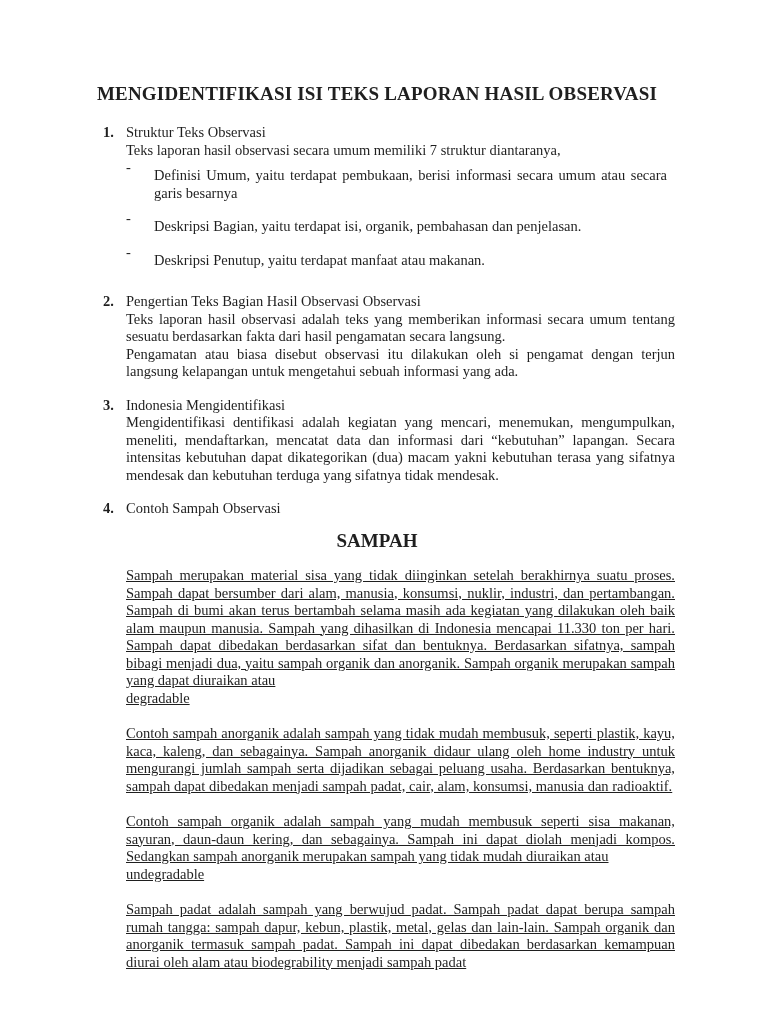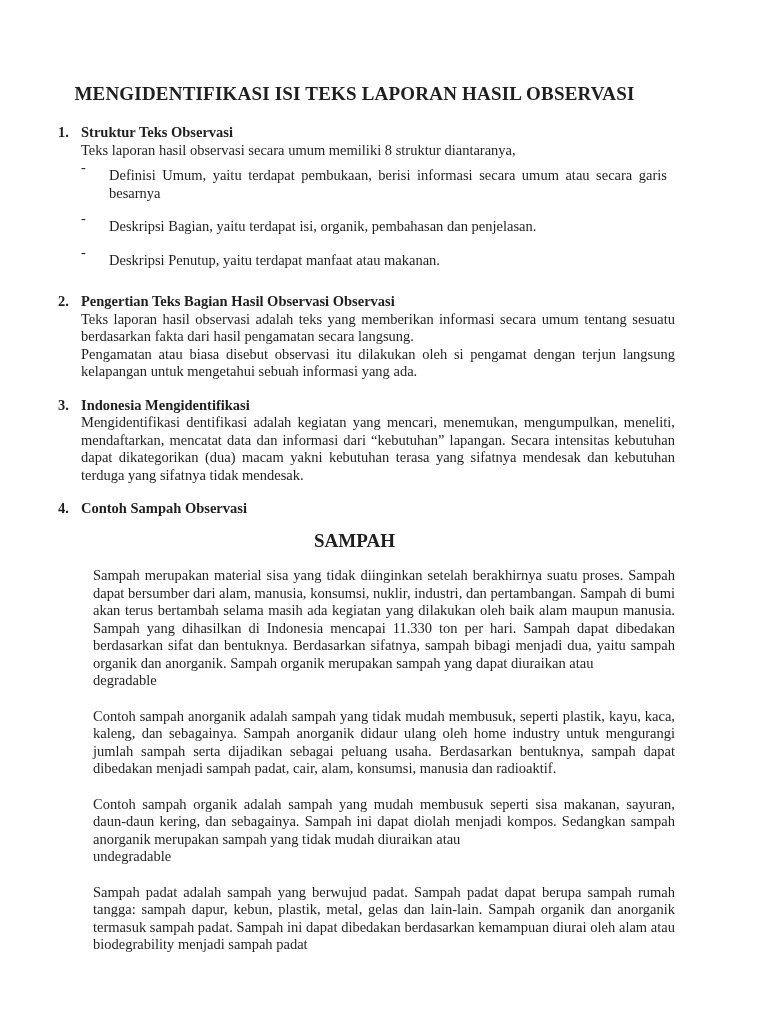--- a/index.html
+++ b/index.html
@@ -1,75 +1,76 @@
 <!DOCTYPE html>
 <html><head>
 <meta charset="utf-8">
 <style>
   html, body { margin: 0; padding: 0; background: #ffffff; }
   body { width: 768px; height: 1024px; overflow: hidden; }
   .page {
     box-sizing: border-box;
     width: 768px;
     height: 1024px;
-    padding: 84px 93px 40px 58px;
+    padding: 84px 93px 40px 103px;
     background: #ffffff;
     color: #1f1f1f;
     font-family: "Liberation Serif", "DejaVu Serif", serif;
     font-size: 14.5px;
     line-height: 17.5px;
     overflow: hidden;
   }
   .doc-title {
     margin: 0 -93px 0 -117px;
     font-size: 19px;
     line-height: 20px;
     font-weight: bold;
     text-align: center;
     letter-spacing: 0.2px;
   }
   .sec { display: flex; margin-top: 16px; }
   .sec.first { margin-top: 20px; }
   .num { flex: 0 0 23px; width: 23px; font-weight: bold; }
   .sec-content { flex: 1; min-width: 0; }
-  .sec-heading { font-weight: bold; }
+  .sec-heading { font-weight: normal; }
   .para {
     margin: 0;
     text-align: justify;
     white-space: pre-line;
   }
   .bullet { display: flex; }
   .dash { flex: 0 0 20px; width: 20px; }
   .bullet-text { flex: 1; margin: 8px; text-align: justify; }
   .subtitle {
     margin: 14px -93px 0 -117px;
     font-weight: bold;
     text-align: center;
     font-size: 19px;
   }
   .example-body { margin-left: 23px; }
   .body-para {
-    margin: 13px 0 0 12px;
+    margin: 13px 0 0 0;
     text-align: justify;
     white-space: pre-line;
+    text-decoration: underline;
   }
   .body-para.gap-lg { margin-top: 18px; }
 </style>
 </head>
 <body>
 
 <div class="page">
 
   <h1 class="doc-title">MENGIDENTIFIKASI ISI TEKS LAPORAN HASIL OBSERVASI</h1>
 
   <section class="sec first">
     <span class="num">1.</span>
     <div class="sec-content">
       <div class="sec-heading">Struktur Teks Observasi</div>
-      <p class="para">Teks laporan hasil observasi secara umum memiliki  8 struktur diantaranya,</p>
+      <p class="para">Teks laporan hasil observasi secara umum memiliki  7 struktur diantaranya,</p>
       <div class="bullet">
         <span class="dash">-</span>
         <p class="bullet-text">Definisi Umum, yaitu terdapat pembukaan, berisi informasi secara umum atau secara garis besarnya</p>
       </div>
       <div class="bullet">
         <span class="dash">-</span>
         <p class="bullet-text">Deskripsi Bagian, yaitu terdapat isi, organik, pembahasan dan penjelasan.</p>
       </div>
       <div class="bullet">
         <span class="dash">-</span>

